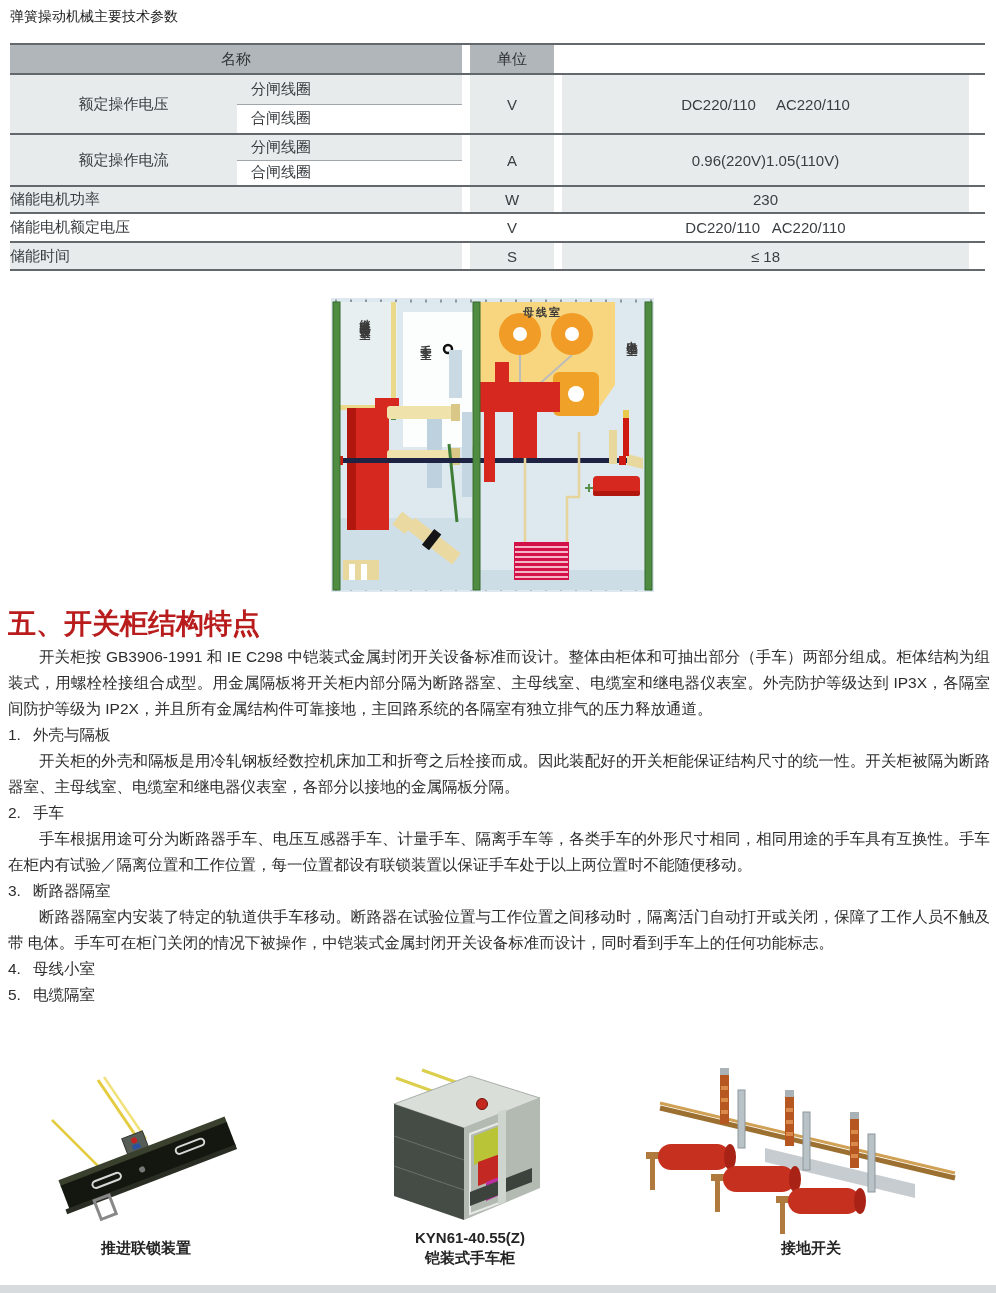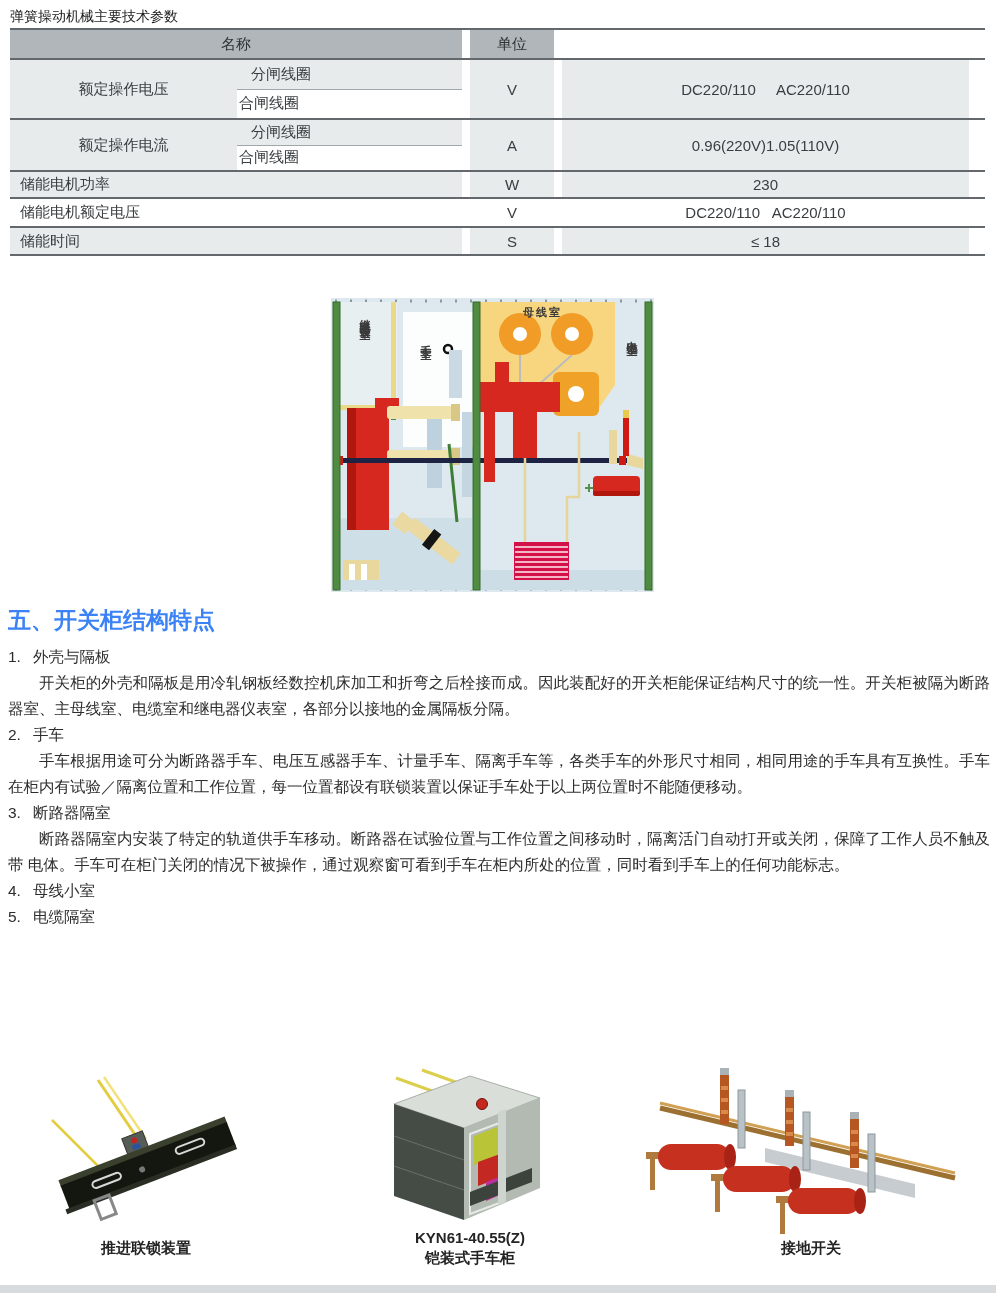--- a/index.html
+++ b/index.html
@@ -1,47 +1,47 @@
 <!DOCTYPE html>
 <html><head>
 <meta charset="utf-8">
 <style>
   html,body{margin:0;padding:0;background:#fff;}
   .page{position:relative;width:996px;height:1293px;background:#fff;overflow:hidden;
         font-family:"Liberation Sans",sans-serif;color:#303030;}
   
   .doc-title{position:absolute;left:10px;top:8px;font-size:14px;color:#1c1c1c;}
   
-  .tbl{position:absolute;left:10px;top:28px;width:975px;border-top:2px solid #63686c;font-size:15px;color:#3a3e41;}
+  .tbl{position:absolute;left:10px;top:43px;width:975px;border-top:2px solid #63686c;font-size:15px;color:#3a3e41;}
   .trow{display:flex;border-bottom:2px solid #63686c;}
   .cell{display:flex;align-items:center;box-sizing:border-box;white-space:pre;}
   .gapcol{width:8px;background:#fff;}
   .c-name{width:452px;}
   .c-label{width:227px;justify-content:center;background:#e8ebec;}
   .c-sub{width:225px;display:flex;flex-direction:column;justify-content:flex-end;}
   .c-sub .s1{flex:1;display:flex;align-items:center;padding-left:14px;background:#e8ebec;border-bottom:1px solid #a0a6aa;box-sizing:border-box;}
-  .c-sub .s2{flex:1;display:flex;align-items:center;padding-left:2px;background:#fff;}
+  .c-sub .s2{flex:1;display:flex;align-items:center;padding-left:14px;background:#fff;}
   .c-unit{width:84px;justify-content:center;}
   .c-value{width:407px;justify-content:center;}
   .hd{background:#b1b6ba;justify-content:center;color:#2e3235;}
   .row-h{height:28px;}
   .row-c1{height:58px;}
   .row-c2{height:50px;}
   .row-s3{height:25px;}
   .row-s4{height:27px;}
   .row-s5{height:26px;}
   .bg-g{background:#e8ebec;}
   .bg-w{background:#fff;}
-  .nm-left{justify-content:flex-start;padding-left:10px;}
+  .nm-left{justify-content:flex-start;}
   
   .diagram{position:absolute;left:327px;top:292px;width:331px;height:306px;}
   .dlab{position:absolute;font-size:11px;font-weight:bold;color:#3a3a3a;letter-spacing:2px;}
   .vert{writing-mode:vertical-rl;text-orientation:upright;}
   
-  .sec-head{position:absolute;left:8px;top:605px;font-size:23px;font-weight:bold;color:#3b82f6;}
+  .sec-head{position:absolute;left:8px;top:605px;font-size:28px;font-weight:bold;color:#b91c1c;}
   .bodytext{position:absolute;left:8px;top:644px;width:982px;font-size:15.5px;line-height:26px;color:#2d2d2d;text-align:justify;}
   .bodytext p{margin:0;}
   .indent{text-indent:2em;}
   .inum{margin-right:12px;}
   
   .fig{position:absolute;text-align:center;}
   .fig figcaption,.figcap{font-size:15px;font-weight:bold;color:#242424;line-height:20px;}
   .fig1{left:40px;top:1058px;width:212px;}
   .fig2{left:382px;top:1062px;width:176px;}
   .fig3{left:645px;top:1056px;width:332px;}
@@ -212,26 +212,27 @@
       </g>
     </svg>
     <div class="dlab vert" style="left:30px;top:18px;height:102px;">继电器仪表室</div>
     <div class="dlab vert" style="left:91px;top:44px;height:66px;">手车室</div>
     <div class="dlab" style="left:196px;top:13px;">母线室</div>
     <div class="dlab vert" style="left:297px;top:40px;height:66px;">电缆室</div>
   </div>
 
   <div class="sec-head">五、开关柜结构特点</div>
   <div class="bodytext">
+    <p class="indent">开关柜按 GB3906-1991 和 IE C298 中铠装式金属封闭开关设备标准而设计。整体由柜体和可抽出部分（手车）两部分组成。柜体结构为组装式，用螺栓栓接组合成型。用金属隔板将开关柜内部分隔为断路器室、主母线室、电缆室和继电器仪表室。外壳防护等级达到 IP3X，各隔室间防护等级为 IP2X，并且所有金属结构件可靠接地，主回路系统的各隔室有独立排气的压力释放通道。</p>
     <p><span class="inum">1.</span><span>外壳与隔板</span></p>
     <p class="indent">开关柜的外壳和隔板是用冷轧钢板经数控机床加工和折弯之后栓接而成。因此装配好的开关柜能保证结构尺寸的统一性。开关柜被隔为断路 器室、主母线室、电缆室和继电器仪表室，各部分以接地的金属隔板分隔。</p>
     <p><span class="inum">2.</span><span>手车</span></p>
     <p class="indent">手车根据用途可分为断路器手车、电压互感器手车、计量手车、隔离手车等，各类手车的外形尺寸相同，相同用途的手车具有互换性。手车在柜内有试验／隔离位置和工作位置，每一位置都设有联锁装置以保证手车处于以上两位置时不能随便移动。</p>
     <p><span class="inum">3.</span><span>断路器隔室</span></p>
-    <p class="indent">断路器隔室内安装了特定的轨道供手车移动。断路器在试验位置与工作位置之间移动时，隔离活门自动打开或关闭，保障了工作人员不触及带 电体。手车可在柜门关闭的情况下被操作，通过观察窗可看到手车在柜内所处的位置，同时看到手车上的任何功能标志。</p>
+    <p class="indent">断路器隔室内安装了特定的轨道供手车移动。断路器在试验位置与工作位置之间移动时，隔离活门自动打开或关闭，保障了工作人员不触及带 电体。手车可在柜门关闭的情况下被操作，中铠装式金属封闭开关设备标准而设计，同时看到手车上的任何功能标志。</p>
     <p><span class="inum">4.</span><span>母线小室</span></p>
     <p><span class="inum">5.</span><span>电缆隔室</span></p>
   </div>
 
   <figure class="fig fig1" style="margin:0;">
     <svg width="212" height="176" viewBox="0 0 212 176">
       <line x1="58" y1="22" x2="100" y2="84" stroke="#e3cc3f" stroke-width="3"></line>
       <line x1="64" y1="19" x2="106" y2="81" stroke="#f2e27c" stroke-width="2.5"></line>
       <line x1="12" y1="62" x2="72" y2="122" stroke="#e3cc3f" stroke-width="2.5"></line>
       <g transform="rotate(-21 105 105)">

